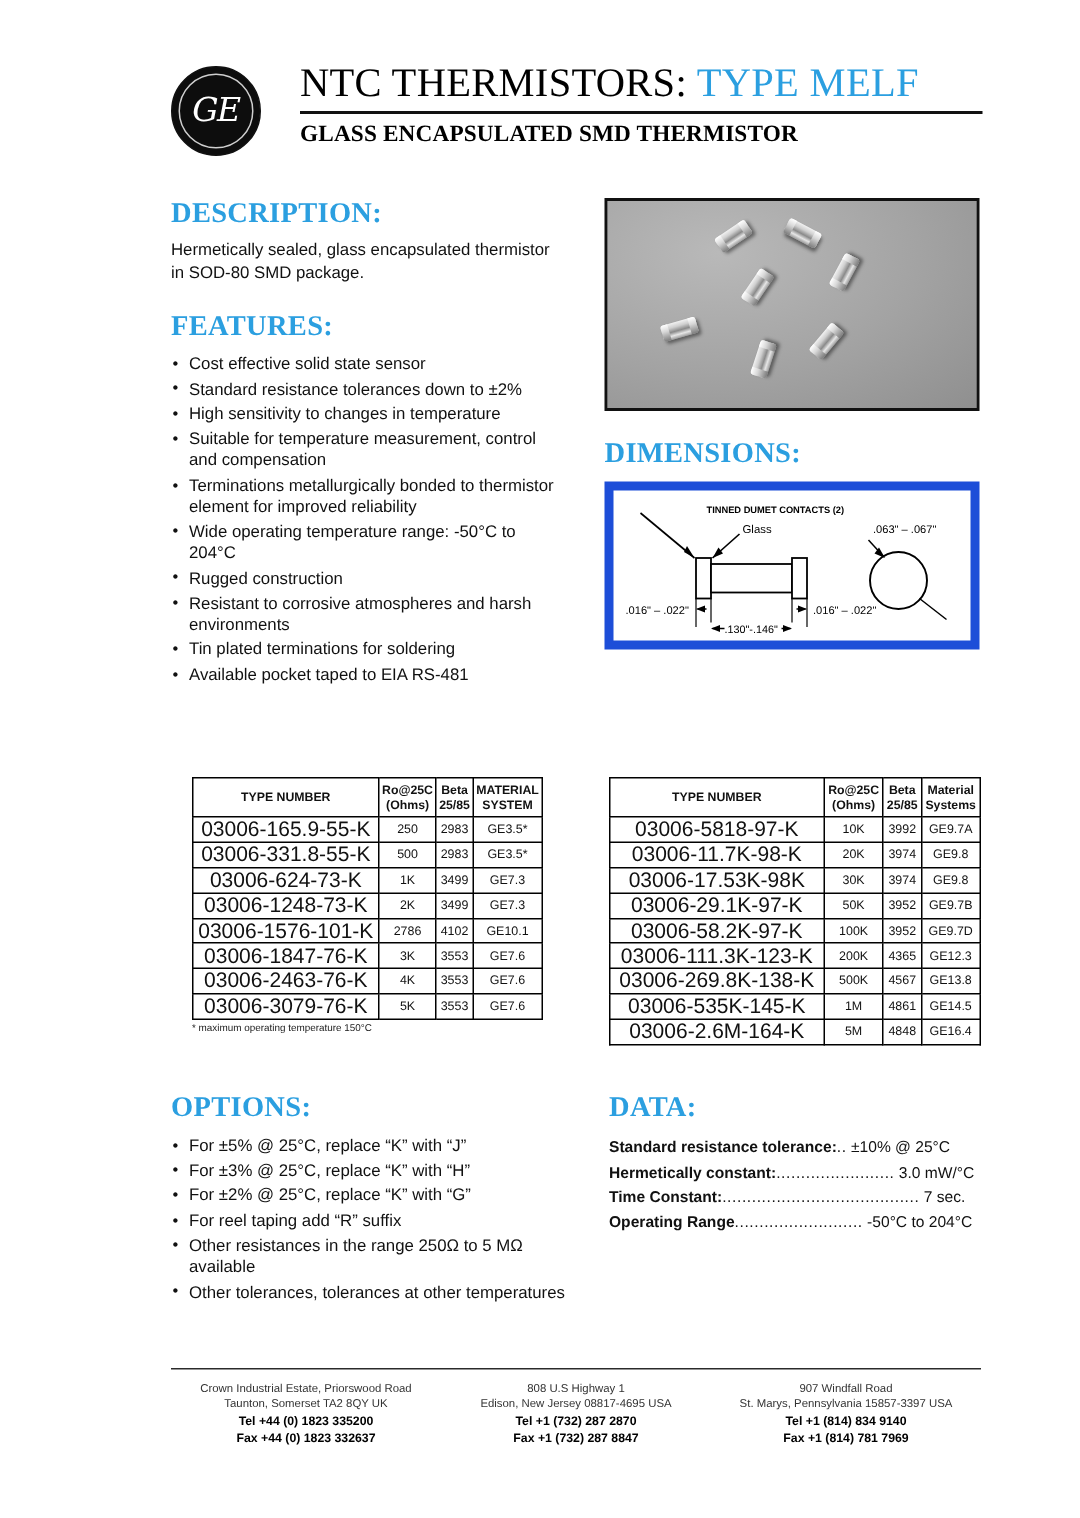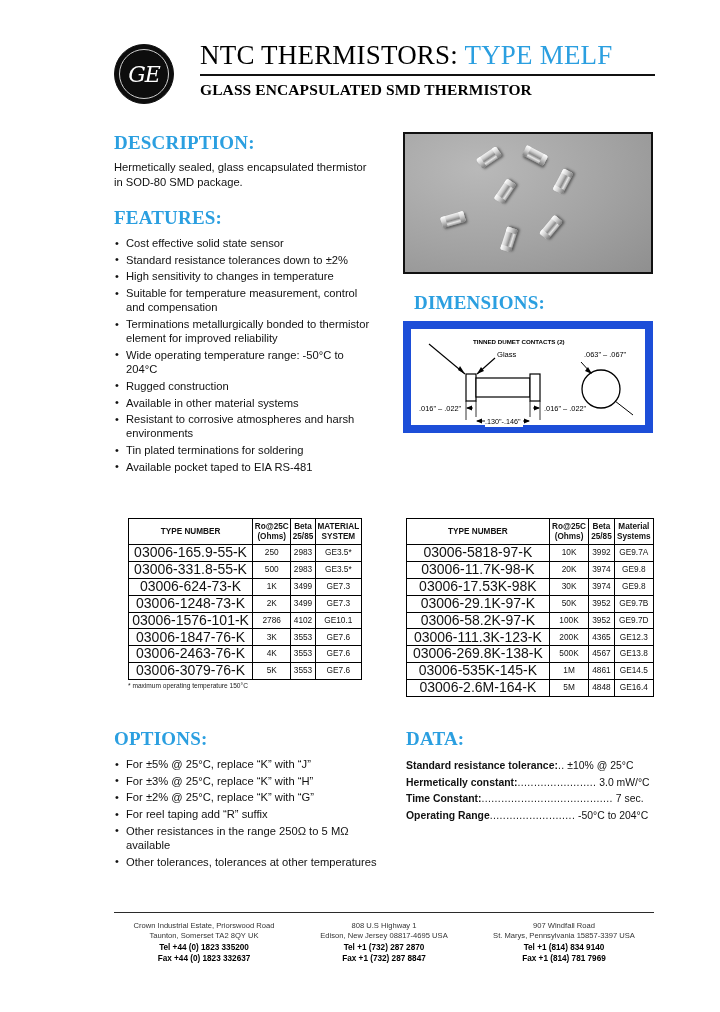--- a/index.html
+++ b/index.html
@@ -139,25 +139,25 @@
   }
   .chip::before, .chip::after {
     content: "";
     position: absolute;
     top: 0; bottom: 0; width: 5px;
     background: linear-gradient(180deg,#ffffff 0%,#d8d8d8 40%,#7d7d7d 100%);
   }
   .chip::before { left: 0; border-radius: 2px 0 0 2px; }
   .chip::after  { right: 0; border-radius: 0 2px 2px 0; }
 
-  .dim-head { margin-top: 18px; margin-left: 11px; }
+  .dim-head { margin-top: 18px; }
   .dim-box {
     margin-top: 7px;
     width: 250px; height: 112px;
-    border: 8px solid #1d4ed8;
+    border: 6px solid #1d4ed8;
     background: #fff;
     position: relative;
   }
   .dim-box svg { display: block; }
 
   
   .tbl-left  { position: absolute; left: 112px; top: 518px; width: 234px; }
   .tbl-right { position: absolute; left: 390px; top: 518px; width: 248px; }
   table.spec {
     width: 100%;
@@ -247,21 +247,20 @@
 
     <div class="sec-head feat-head">FEATURES:</div>
     <ul class="bullets" id="features-list">
         <li>Cost effective solid state sensor</li>
         <li>Standard resistance tolerances down to ±2%</li>
         <li>High sensitivity to changes in temperature</li>
         <li>Suitable for temperature measurement, control and compensation</li>
         <li>Terminations metallurgically bonded to thermistor element for improved reliability</li>
         <li>Wide operating temperature range: -50°C to 204°C</li>
         <li>Rugged construction</li>
-        <li>Available in other material systems</li>
         <li>Resistant to corrosive atmospheres and harsh environments</li>
         <li>Tin plated terminations for soldering</li>
         <li>Available pocket taped to EIA RS-481</li>
       </ul>
   </div>
 
   <div class="col-right">
     <div class="photo" id="product-photo">
         <div class="chip" style="left: 72px; top: 18px; transform: rotate(-34deg);"></div>
         <div class="chip" style="left: 118px; top: 16px; transform: rotate(28deg);"></div>

